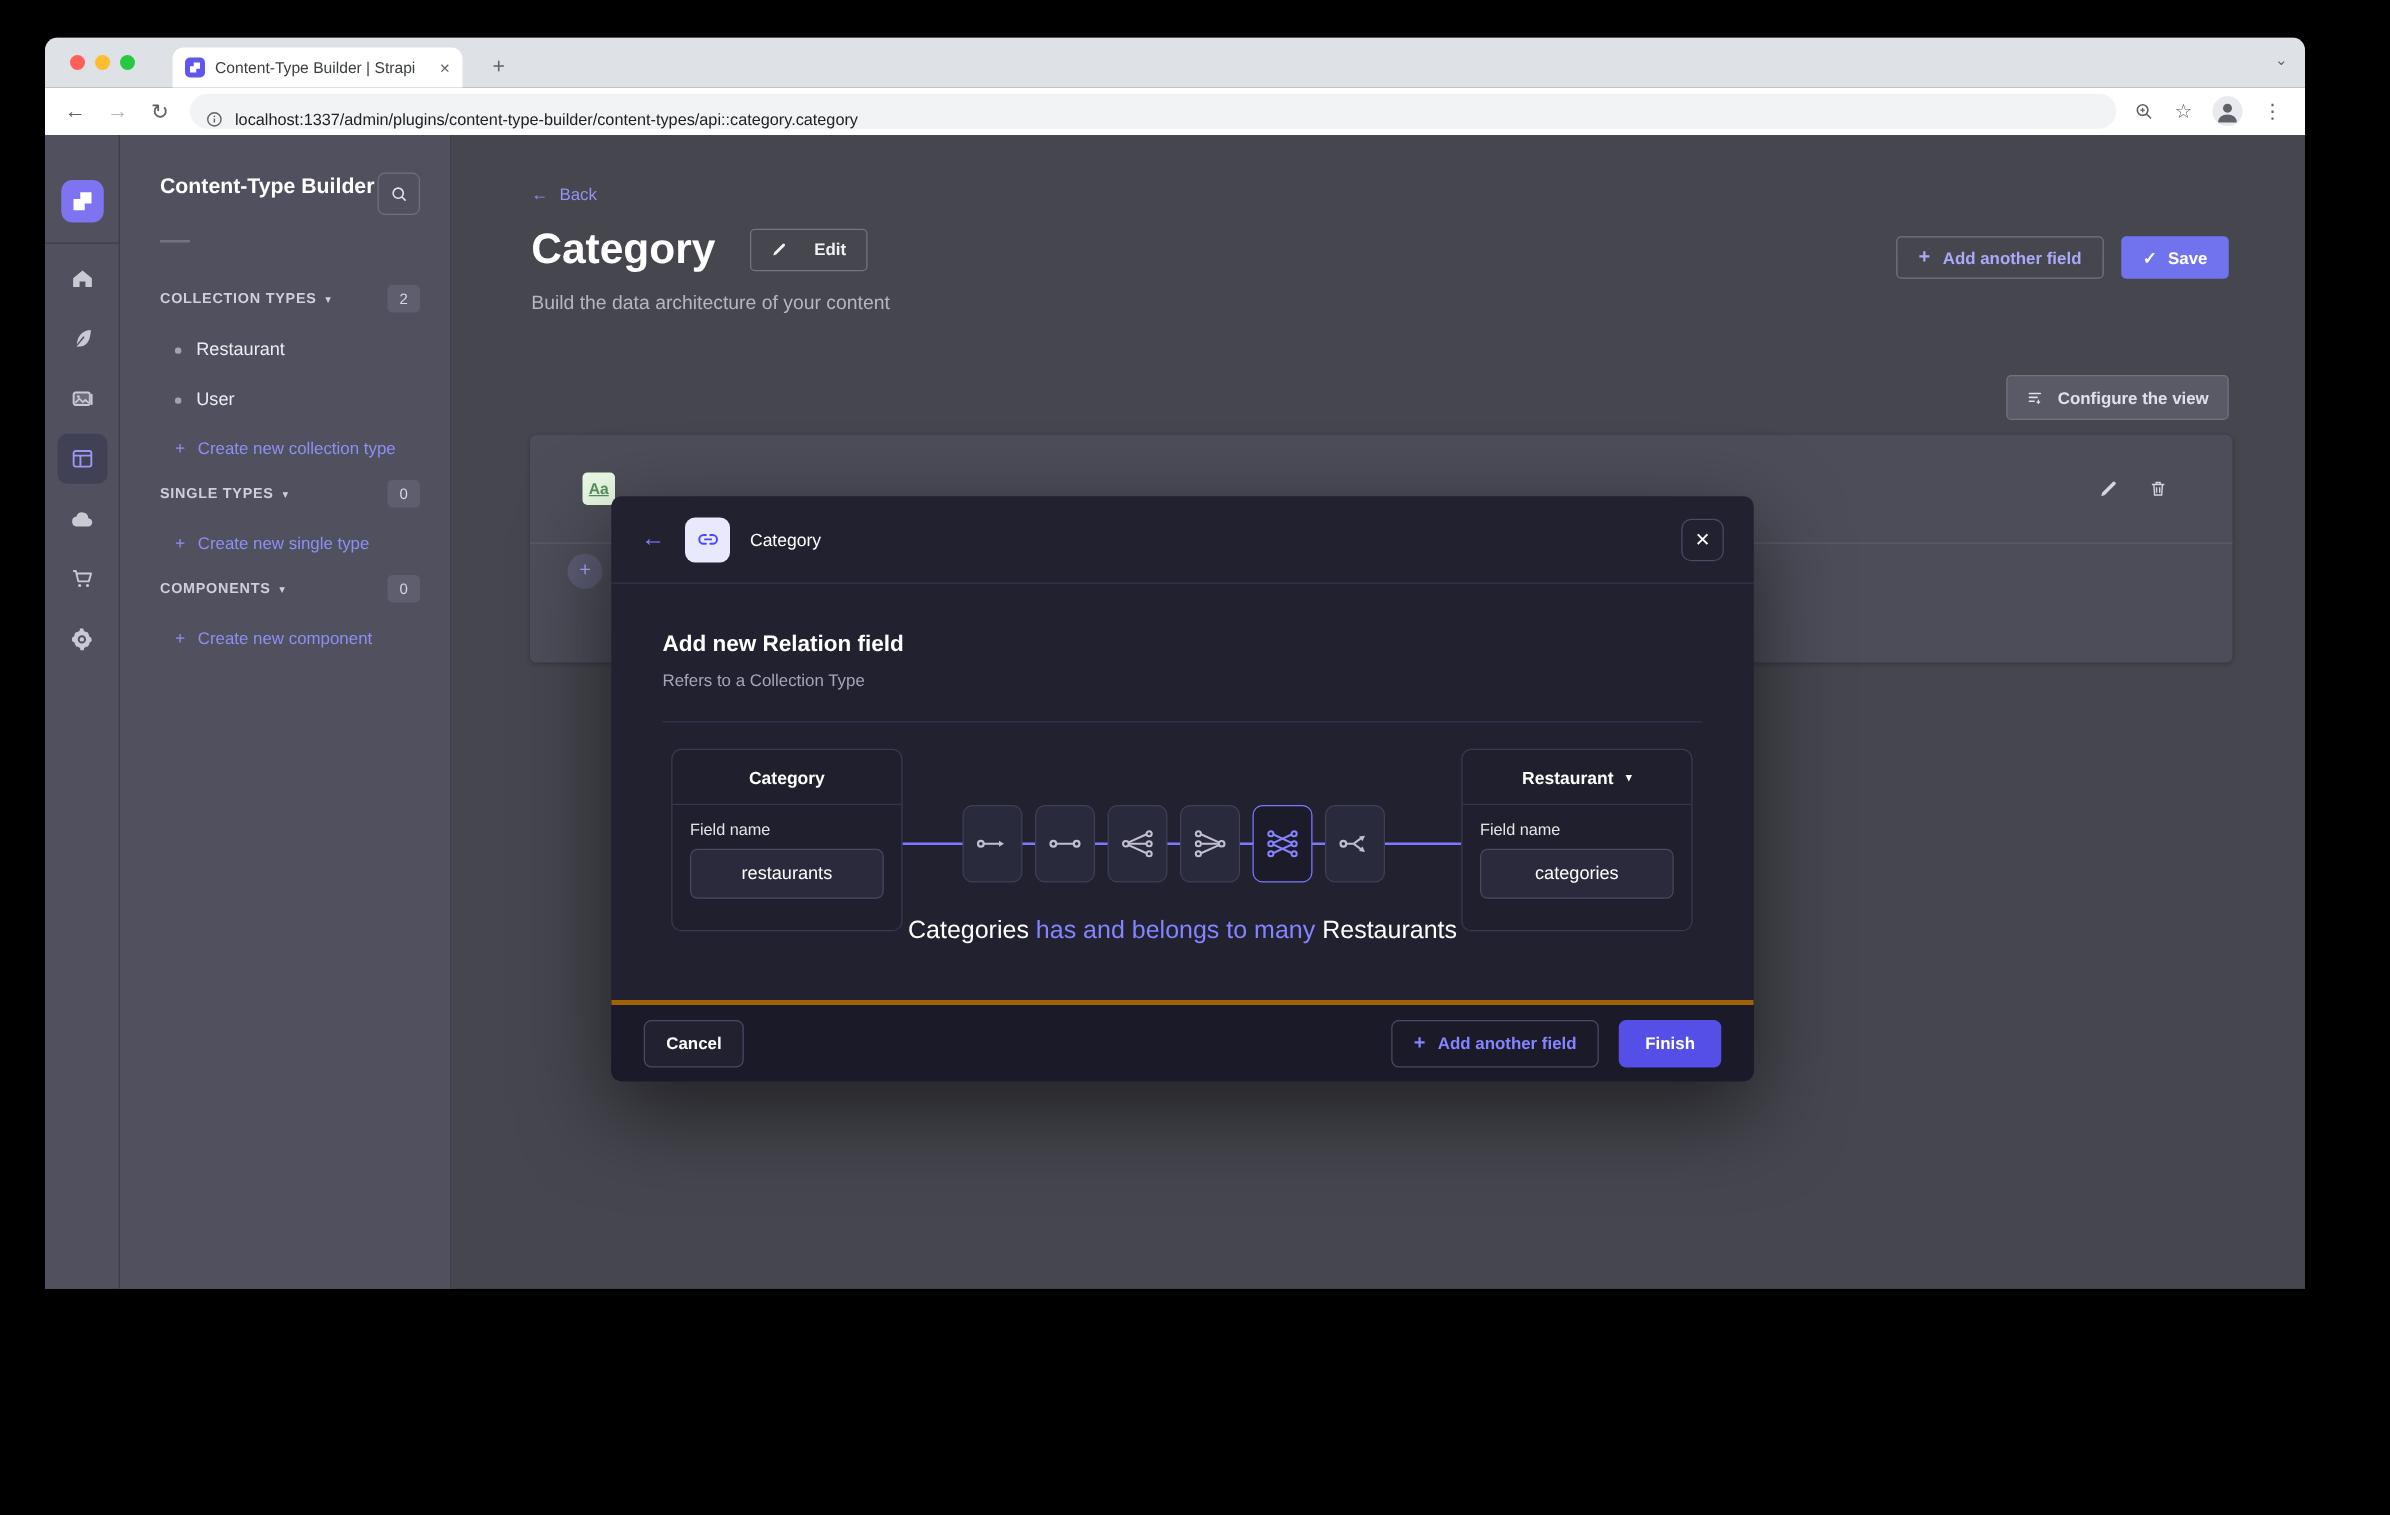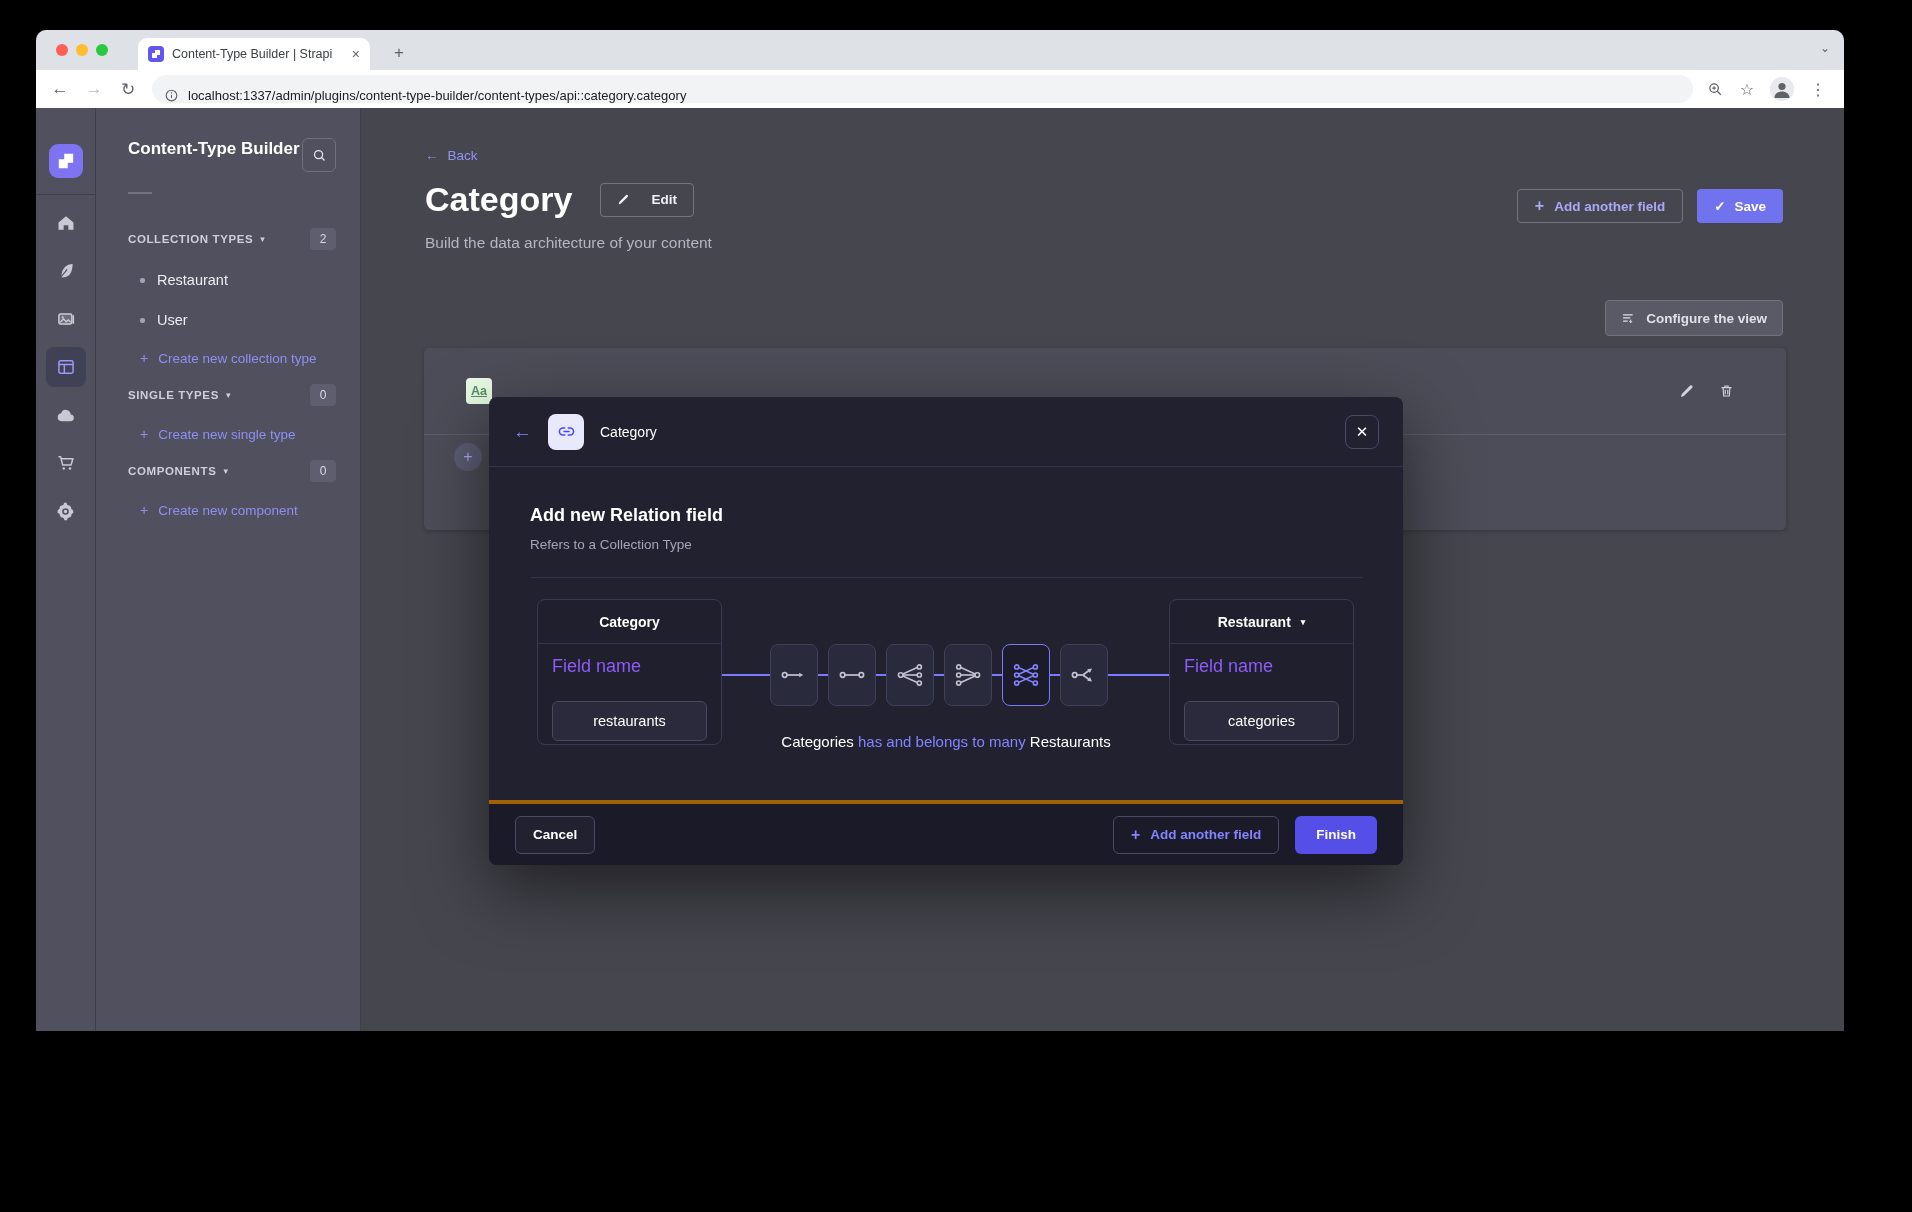--- a/index.html
+++ b/index.html
@@ -87,27 +87,27 @@
   .m-tab { font-size:12.5px; font-weight:bold; letter-spacing:.4px; position:relative; color:#a5a5ba; }
   .m-tab.active { color:#8583ff; }
   .m-tab.active::after { content:""; position:absolute; left:-14px; right:-14px; bottom:-52px; height:2px; background:#7b79ff; }
   .m-divider { position:absolute; left:41px; right:41px; top:110px; height:1px; background:#34344c; }
   .card { position:absolute; top:132px; width:185px; height:146px; background:#1f1f2e; border:1px solid #3a3a52; border-radius:8px; }
   .card.left { left:48px; }
   .card.right { left:680px; }
   .card-head { height:44px; border-bottom:1px solid #34344c; display:flex; align-items:center; justify-content:center; gap:10px; color:#fff; font-size:14px; font-weight:bold; }
   .card-caret { font-size:9px; color:#fff; }
   .card-body { padding:12px 14px 0; }
-  .field-label { color:#8b5cf6; font-size:18px; margin-bottom:24px; }
+  .field-label { color:#e5e5e5; font-size:13px; margin-bottom:8px; }
   .field-input { width:100%; height:40px; background:#2a2a3c; border:1px solid #484860; border-radius:6px; color:#fff; font-size:14.5px; text-align:center; font-family:"Liberation Sans",sans-serif; }
   .connector { position:absolute; left:233px; top:207px; width:447px; height:2px; background:#7b79ff; }
   .rel-icons { position:absolute; left:281px; top:177px; display:flex; gap:10px; }
   .rel-btn { width:48px; height:62px; background:#2a2a3d; border:1px solid #3f3f58; border-radius:8px; display:flex; align-items:center; justify-content:center; color:#c0c0d0; }
   .rel-btn.selected { background:#1b1b2a; border:1px solid #7b79ff; color:#8583ff; }
-  .sentence { position:absolute; left:0; right:0; top:266px; text-align:center; font-size:15px; color:#fff; }
+  .sentence { position:absolute; left:0; right:0; top:266px; text-align:center; font-size:20px; color:#fff; }
   .sentence .rel { color:#8583ff; }
   .m-foot { position:absolute; left:0; right:0; bottom:0; height:65px; background:#1a1a28; border-top:4px solid #a16207; border-radius:0 0 8px 8px; display:flex; align-items:center; padding:0 26px; }
   .btn-cancel { height:38px; padding:0 17px; background:#212130; border:1px solid #4a4a66; border-radius:6px; color:#fff; font-size:13.5px; font-weight:bold; }
   .foot-right { margin-left:auto; display:flex; gap:16px; }
   .btn-addfield { height:38px; padding:0 17px; background:transparent; border:1px solid #4a4a66; border-radius:6px; color:#8583ff; font-size:13.5px; font-weight:bold; display:flex; align-items:center; gap:10px; }
   .btn-finish { height:38px; padding:0 21px; background:#554fe8; border:none; border-radius:6px; color:#fff; font-size:13.5px; font-weight:bold; }
   svg { display:block; }
 </style>
 </head>
 <body>

